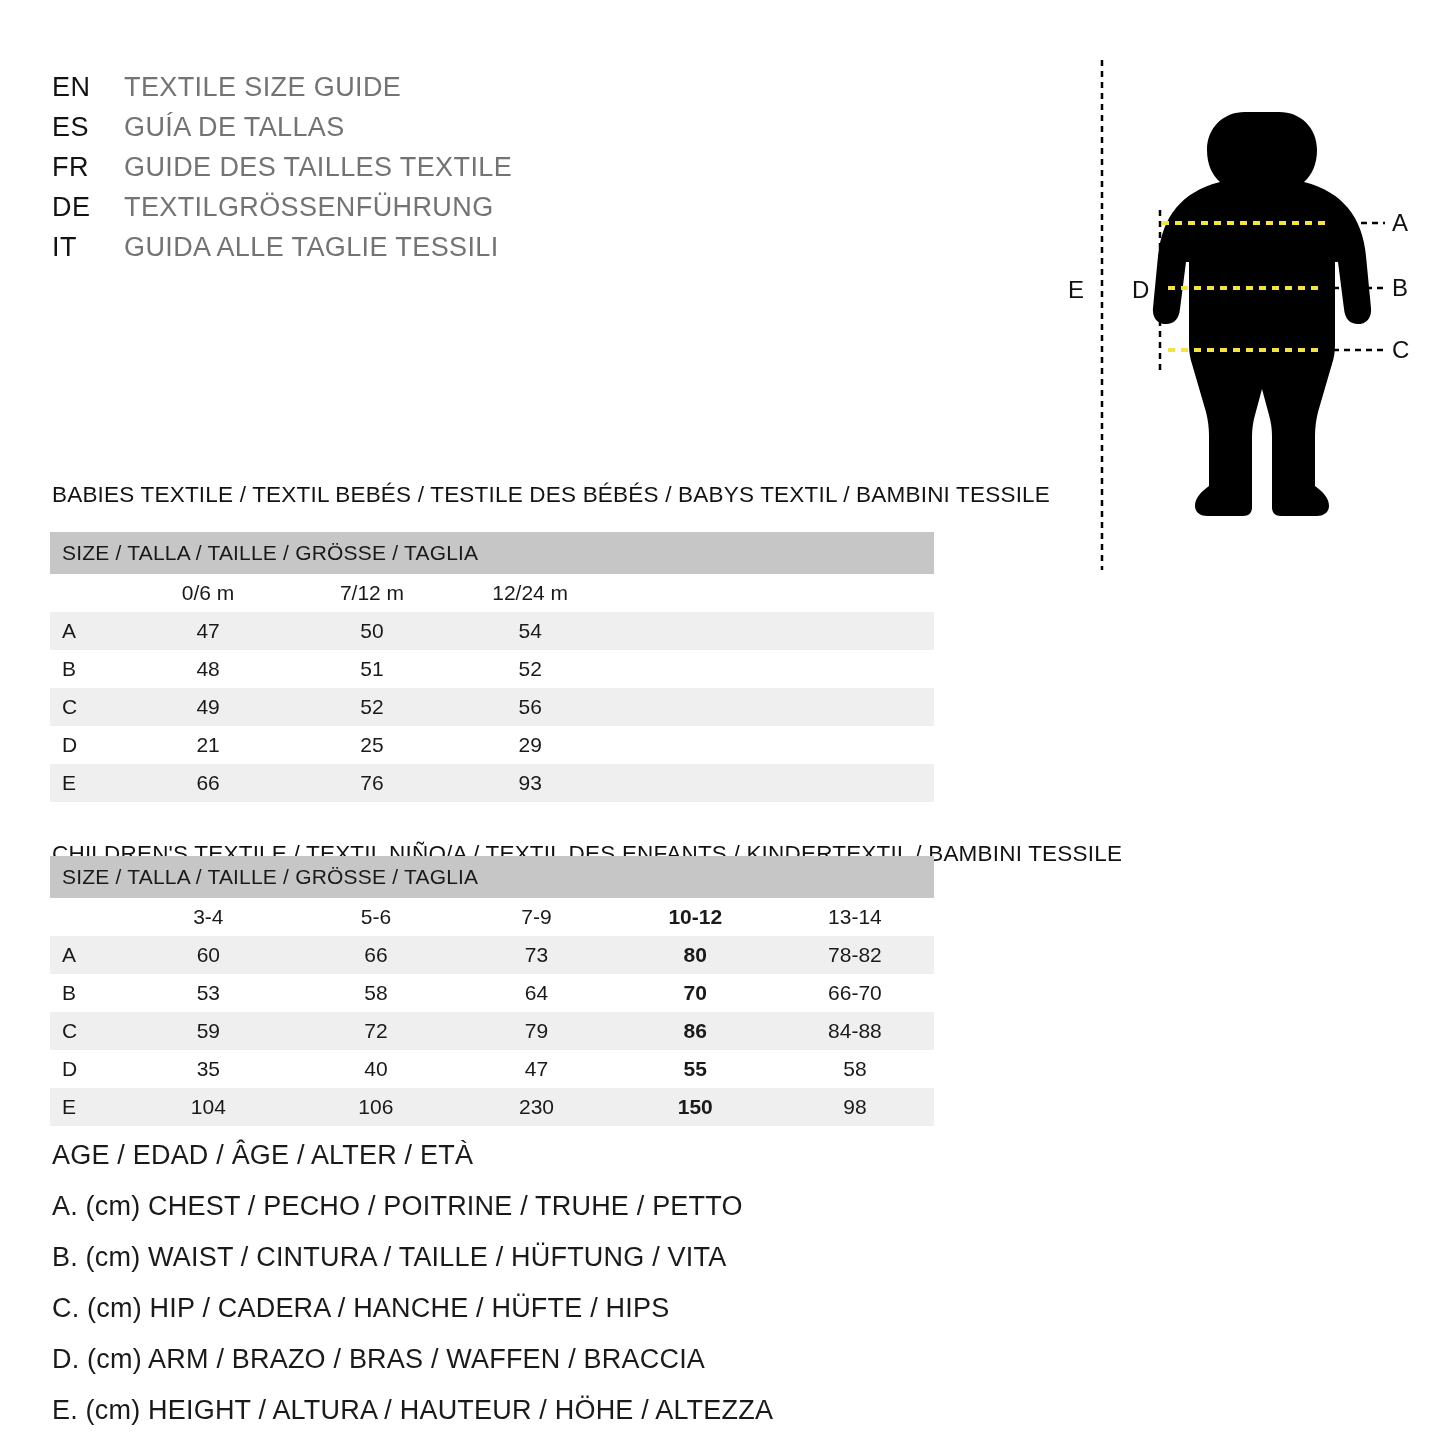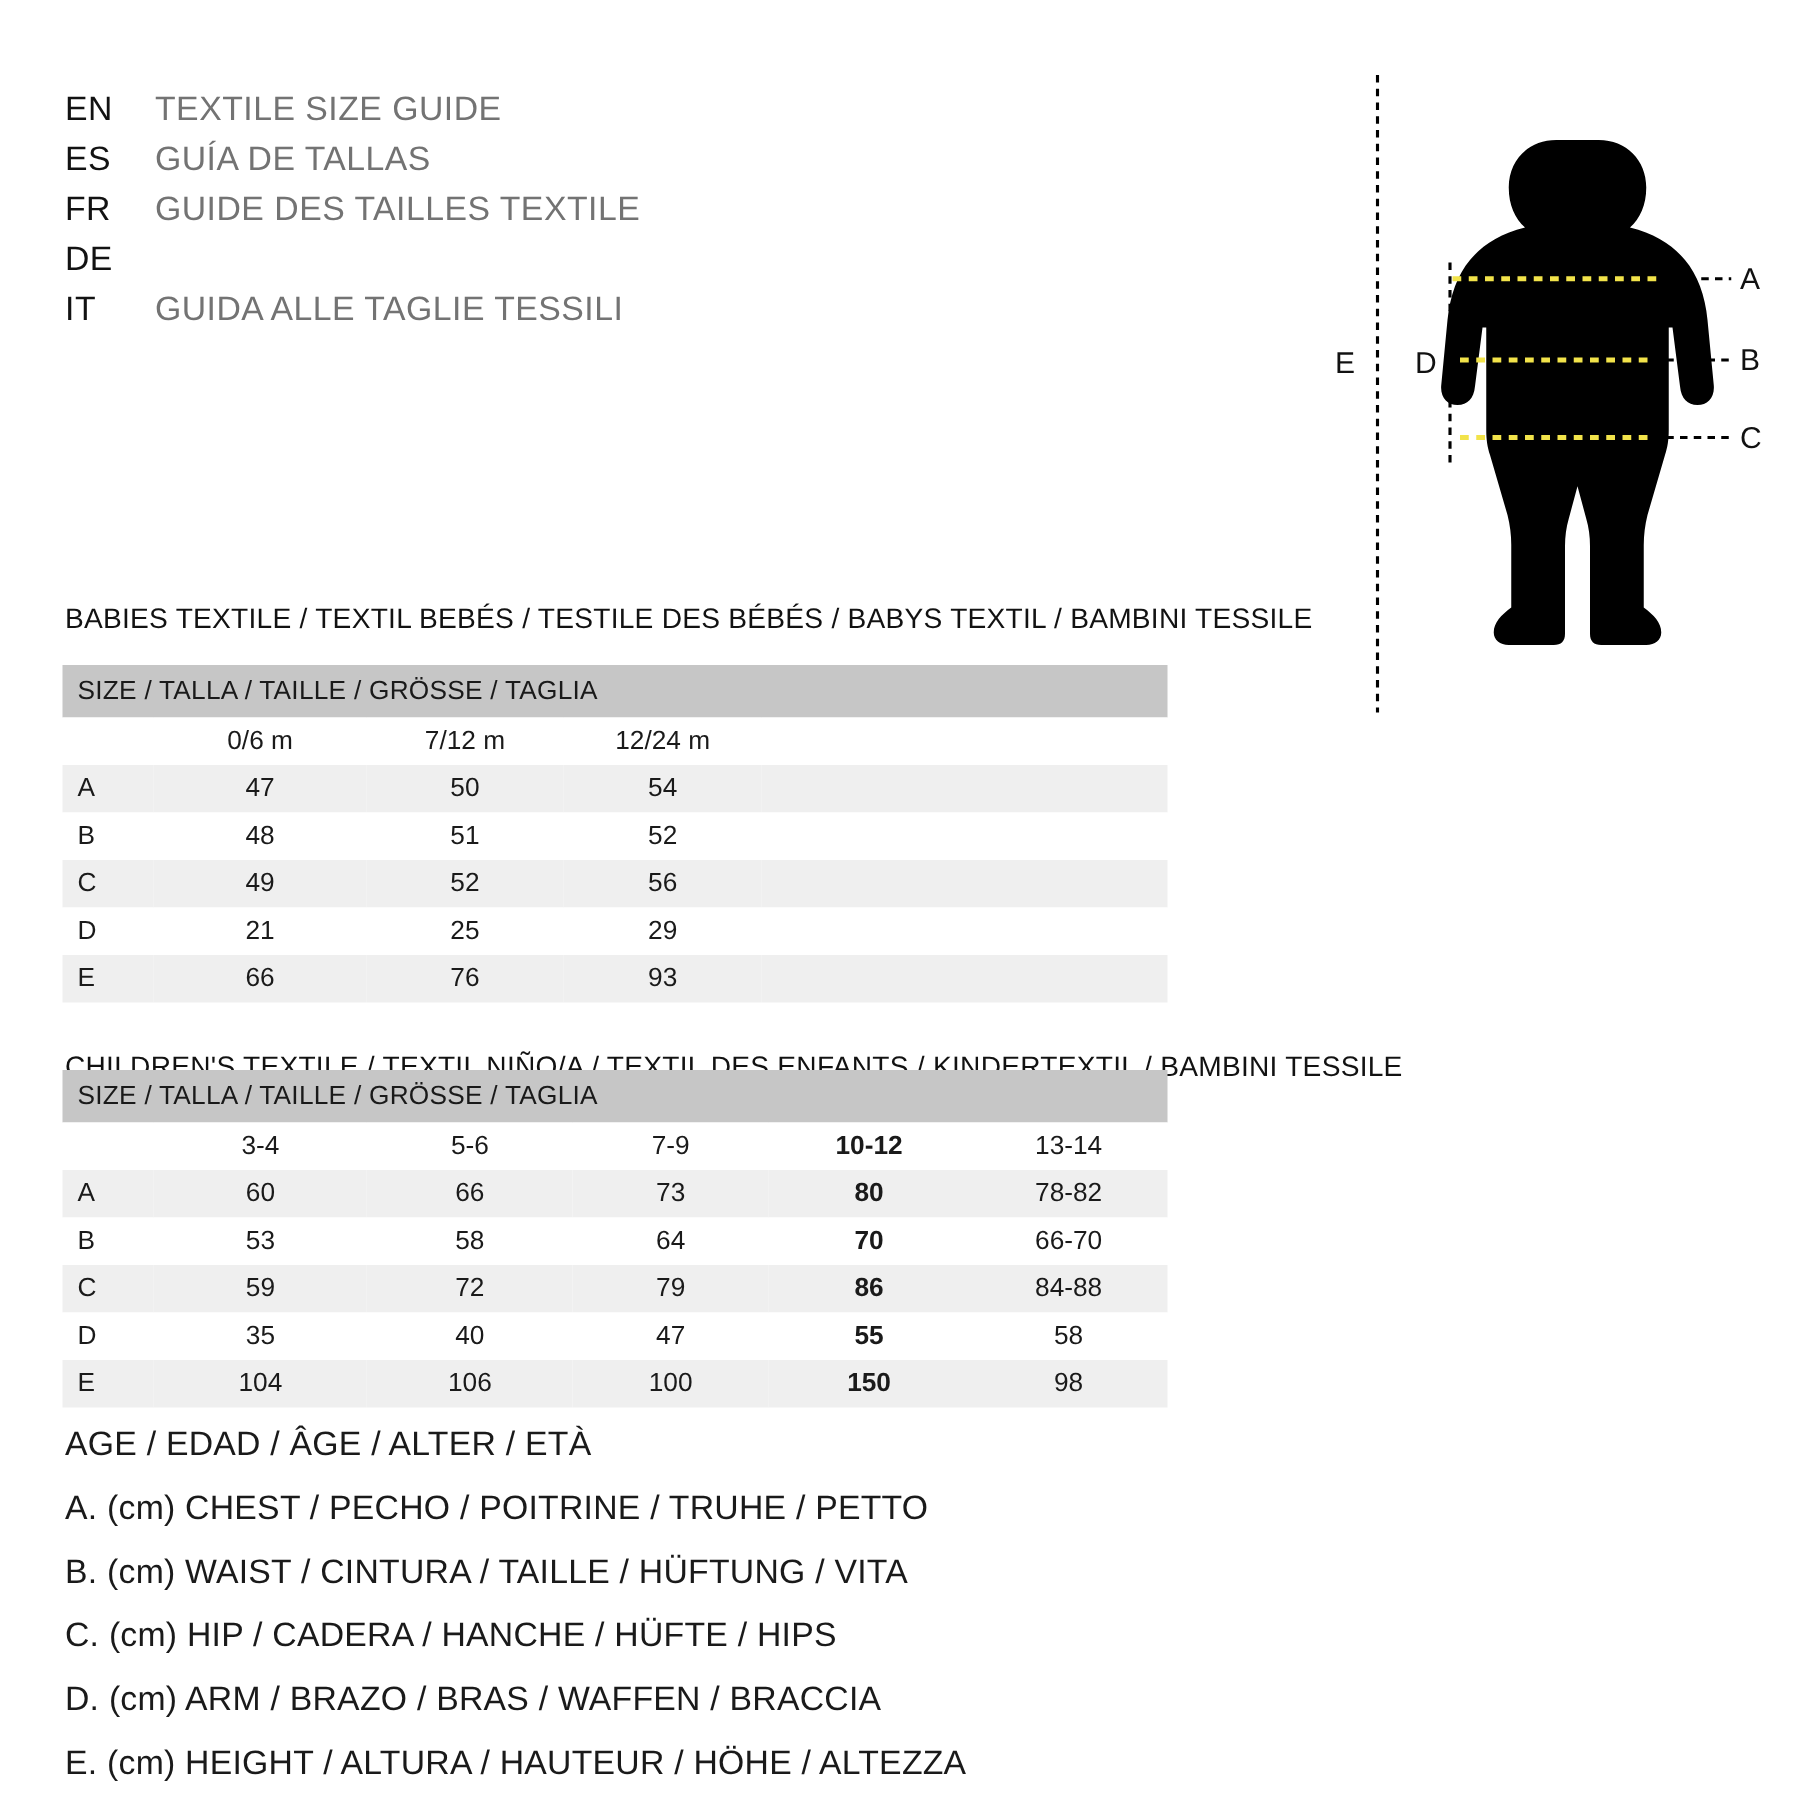--- a/index.html
+++ b/index.html
@@ -141,20 +141,21 @@
   <div class="header-row">
     <span class="lang-code">ES</span>
     <span class="lang-title">GUÍA DE TALLAS</span>
   </div>
   <div class="header-row">
     <span class="lang-code">FR</span>
     <span class="lang-title">GUIDE DES TAILLES TEXTILE</span>
   </div>
   <div class="header-row">
     <span class="lang-code">DE</span>
+    <span class="lang-title">TEXTILGRÖSSENFÜHRUNG</span>
   </div>
   <div class="header-row">
     <span class="lang-code">IT</span>
     <span class="lang-title">GUIDA ALLE TAGLIE TESSILI</span>
   </div>
 </div>
 
 <div class="figure">
   <svg width="390" height="530" viewBox="0 0 390 530" xmlns="http://www.w3.org/2000/svg">
 
@@ -320,21 +321,21 @@
     <td class="c1 cell">35</td>
     <td class="c2 cell">40</td>
     <td class="c3 cell">47</td>
     <td class="c4 cell">55</td>
     <td class="c5 cell">58</td>
   </tr>
   <tr class="zebra">
     <td class="col-label">E</td>
     <td class="c1 cell">104</td>
     <td class="c2 cell">106</td>
-    <td class="c3 cell">100</td>
+    <td class="c3 cell">230</td>
     <td class="c4 cell">150</td>
     <td class="c5 cell">98</td>
   </tr>
 </tbody>
   </table>
 
 <div class="legend">
   <div>AGE / EDAD / ÂGE / ALTER / ETÀ</div>
   <div>A. (cm) CHEST / PECHO / POITRINE / TRUHE / PETTO</div>
   <div>B. (cm) WAIST / CINTURA / TAILLE / HÜFTUNG / VITA</div>

